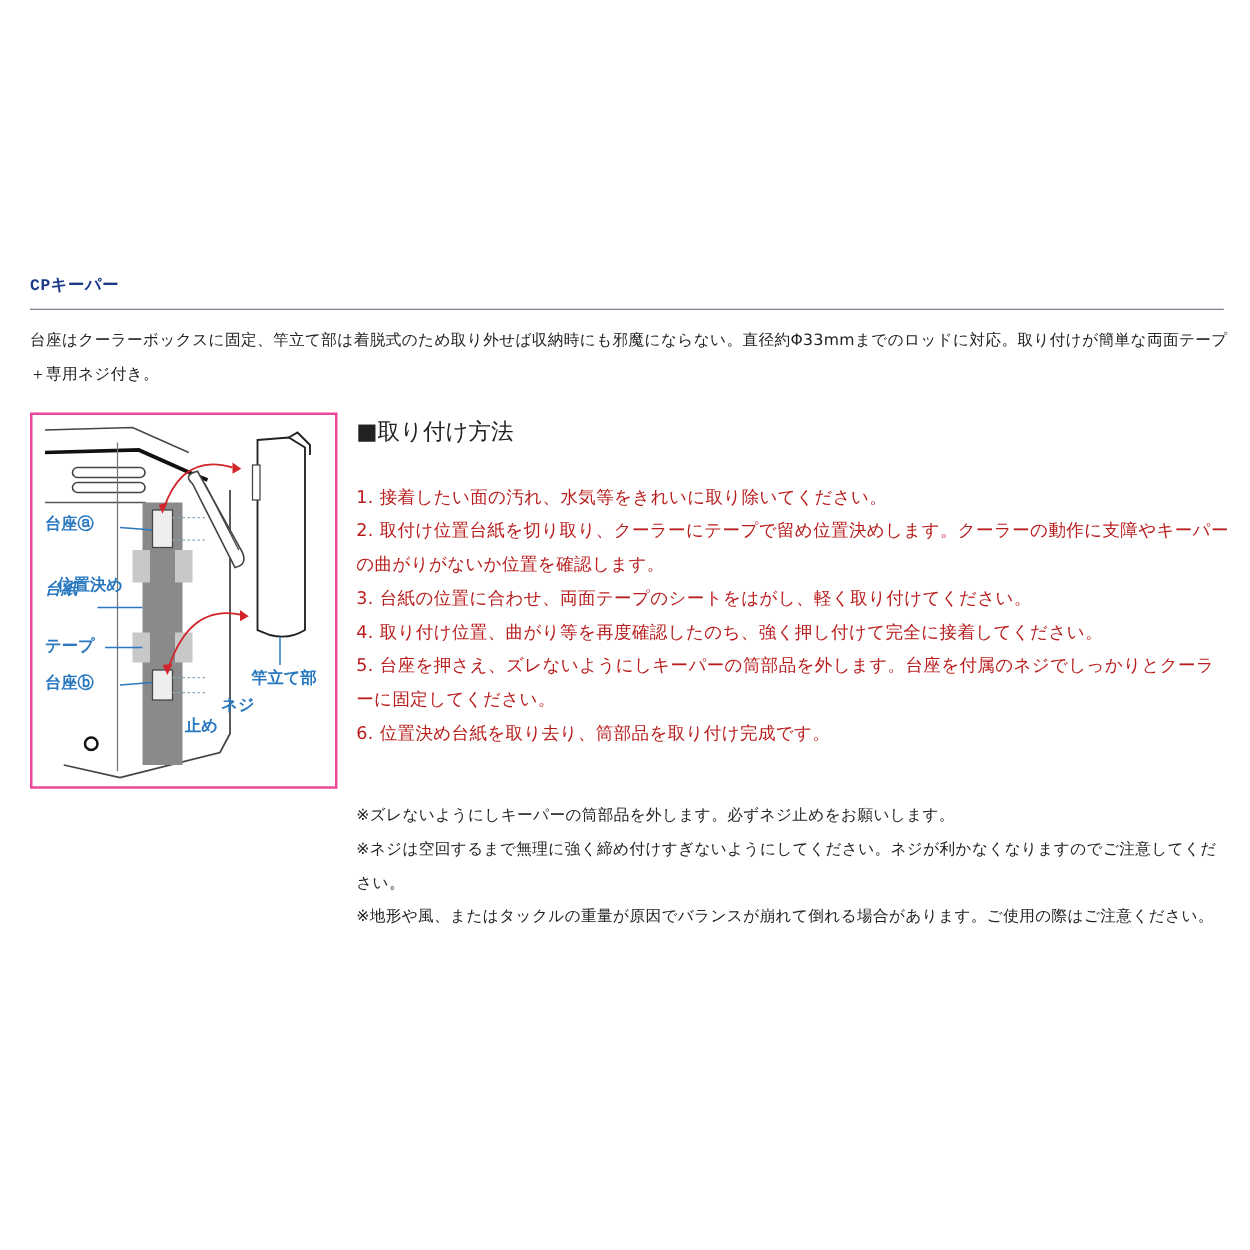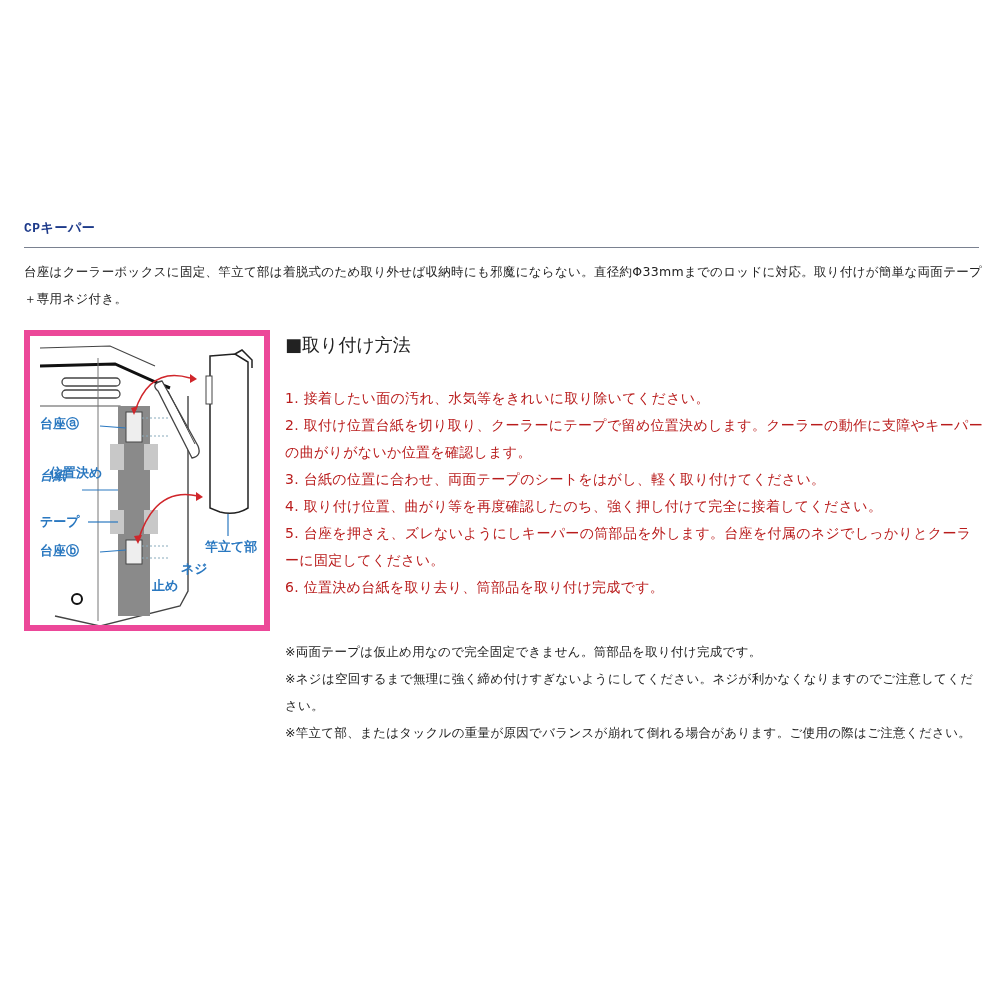--- a/index.html
+++ b/index.html
@@ -4,21 +4,21 @@
 <style>
   html, body { margin: 0; padding: 0; background: #ffffff; }
   body { width: 1000px; height: 1000px; position: relative; overflow: hidden;
          font-family: "DejaVu Sans", sans-serif; color: #222; }
   .title { position: absolute; left: 24px; top: 219px; font-size: 13px; font-weight: bold;
            color: #1d3a8a; letter-spacing: 0.5px; font-family: Liberation Mono, monospace; }
   .rule { position: absolute; left: 24px; top: 247px; width: 955px; height: 1px; background: #7a8190; }
   .intro { position: absolute; left: 24px; top: 258px; width: 960px; font-size: 12.5px; line-height: 27px;
            color: #222; letter-spacing: 0.3px; }
   .figure { position: absolute; left: 24px; top: 330px; width: 246px; height: 301px;
-            border: 6px solid #ec4899; background: #fff; box-sizing: border-box; overflow: hidden; }
+            border: 2px solid #ec4899; background: #fff; box-sizing: border-box; overflow: hidden; }
   .figure svg { position: absolute; left: 0; top: 0; }
   .fig-label { position: absolute; font-size: 13px; font-weight: bold; color: #2a78c0; line-height: 16px; }
   .section-head { position: absolute; left: 285px; top: 333px; font-size: 18px; color: #222; }
   .steps { position: absolute; left: 285px; top: 385px; width: 700px; font-size: 14px; line-height: 27px; color: #b91c1c; letter-spacing: 0.3px; }
   .steps p, .notes p { margin: 0; }
   .notes { position: absolute; left: 285px; top: 638px; width: 700px; font-size: 12.5px; line-height: 27px; color: #222; letter-spacing: 0.3px; }
 </style>
 </head>
 <body>
 
@@ -89,16 +89,16 @@
 <div class="steps">
   <p>1. 接着したい面の汚れ、水気等をきれいに取り除いてください。</p>
   <p>2. 取付け位置台紙を切り取り、クーラーにテープで留め位置決めします。クーラーの動作に支障やキーパーの曲がりがないか位置を確認します。</p>
   <p>3. 台紙の位置に合わせ、両面テープのシートをはがし、軽く取り付けてください。</p>
   <p>4. 取り付け位置、曲がり等を再度確認したのち、強く押し付けて完全に接着してください。</p>
   <p>5. 台座を押さえ、ズレないようにしキーパーの筒部品を外します。台座を付属のネジでしっかりとクーラーに固定してください。</p>
   <p>6. 位置決め台紙を取り去り、筒部品を取り付け完成です。</p>
 </div>
 
 <div class="notes">
-  <p>※両面テープは仮止め用なので完全固定できません。筒部品を取り付け完成です。</p>
+  <p>※ズレないようにしキーパーの筒部品を外します。必ずネジ止めをお願いします。</p>
   <p>※ネジは空回するまで無理に強く締め付けすぎないようにしてください。ネジが利かなくなりますのでご注意してください。</p>
-  <p>※竿立て部、またはタックルの重量が原因でバランスが崩れて倒れる場合があります。ご使用の際はご注意ください。</p>
+  <p>※地形や風、またはタックルの重量が原因でバランスが崩れて倒れる場合があります。ご使用の際はご注意ください。</p>
 </div>
 
 </body></html>

